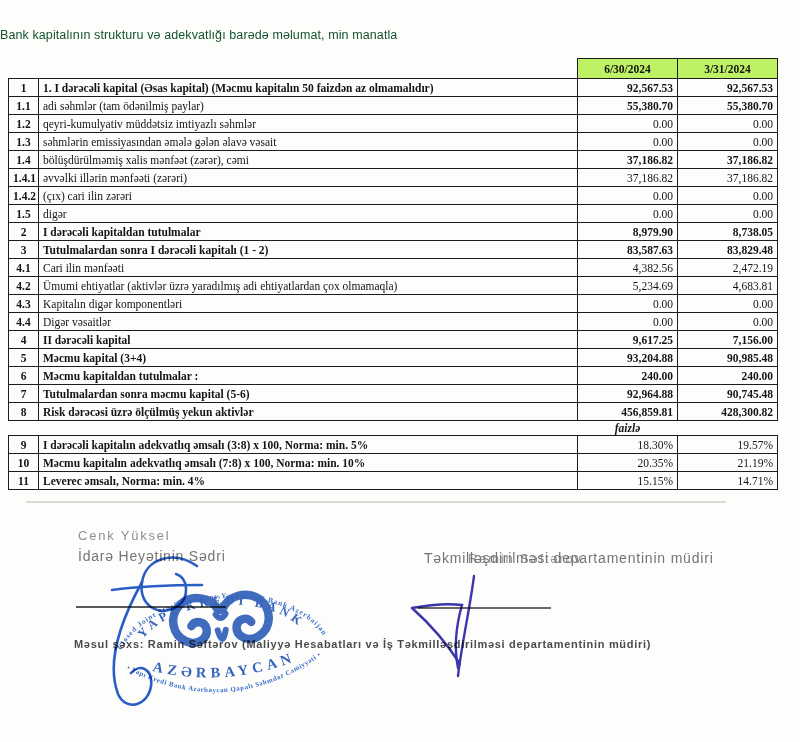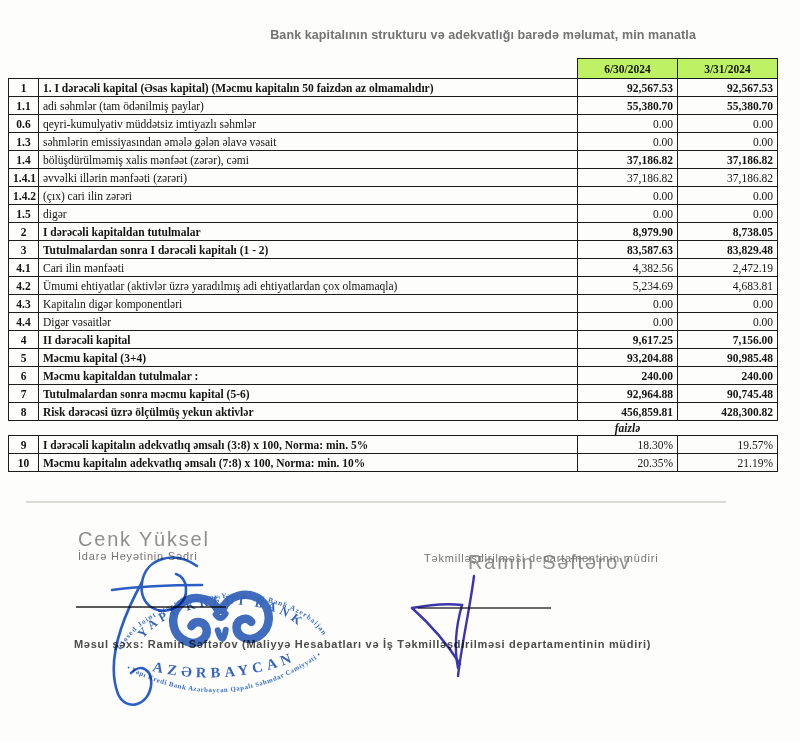--- a/index.html
+++ b/index.html
@@ -2,22 +2,22 @@
 <html><head>
 <meta charset="utf-8">
 <style>
   html,body{margin:0;padding:0;}
   body{
     width:800px;height:742px;position:relative;overflow:hidden;
     background:#fdfdfc;font-family:"Liberation Sans",sans-serif;
   }
   
   .doc-title{
-    position:absolute;left:0;top:28px;width:696px;text-align:right;
-    font-family:"Liberation Sans",sans-serif;font-weight:bold;font-size:12.5px;color:#737373;
+    position:absolute;left:0;top:28px;width:696px;text-align:left;
+    font-family:"Liberation Sans",sans-serif;font-weight:normal;font-size:12.5px;color:#14532d;
     letter-spacing:.1px;
   }
   
   table.cap{
     position:absolute;left:8px;top:58px;width:769px;
     border-collapse:collapse;table-layout:fixed;
     font-family:"Liberation Serif",serif;
   }
   table.cap td{
     border:1px solid #1c1c1c;height:17px;padding:0 4px;
@@ -31,22 +31,22 @@
   td.hcell{background:#bef264;text-align:center;font-weight:bold;font-size:12px;}
   td.cnum{text-align:center;font-weight:bold;padding:0 1px;}
   td.cdesc{text-align:left;}
   td.cval{text-align:right;}
   .b{font-weight:bold;}
   tr.pct td{border:none;height:14px;line-height:14px;}
   td.pctlabel{font-style:italic;font-weight:bold;text-align:center;font-size:11.5px;}
   
   .table-shadow{position:absolute;left:26px;top:501px;width:700px;height:2px;background:#cfcfca;opacity:.75;}
   
-  .sig-name{position:absolute;color:#8f8f8f;font-size:20px;letter-spacing:1.8px;}
-  .sig-title{position:absolute;color:#747474;font-size:11px;letter-spacing:.8px;line-height:13.5px;}
+  .sig-name{position:absolute;color:#8f8f8f;font-size:13px;letter-spacing:1.8px;}
+  .sig-title{position:absolute;color:#747474;font-size:14px;letter-spacing:.8px;line-height:13.5px;}
   .name-left{left:78px;top:528px;}
   .title-left{left:78px;top:550px;}
   .name-right{left:424px;top:551px;margin-left:44px;}
   .title-right{left:424px;top:552px;}
   .sig-line{position:absolute;height:1.5px;background:#5a5a5a;}
   .sig-line-left{left:76px;top:606px;width:150px;}
   .sig-line-right{left:418px;top:607px;width:133px;background:#6a6a6a;}
   
   .contact{
     position:absolute;left:74px;top:638px;width:700px;
@@ -83,21 +83,21 @@
         <td class="cval b">92,567.53</td>
         <td class="cval b">92,567.53</td>
       </tr>
       <tr>
         <td class="cnum">1.1</td>
         <td class="cdesc">adi səhmlər (tam ödənilmiş paylar)</td>
         <td class="cval b">55,380.70</td>
         <td class="cval b">55,380.70</td>
       </tr>
       <tr>
-        <td class="cnum">0.6</td>
+        <td class="cnum">1.2</td>
         <td class="cdesc">qeyri-kumulyativ müddətsiz imtiyazlı səhmlər</td>
         <td class="cval">0.00</td>
         <td class="cval">0.00</td>
       </tr>
       <tr>
         <td class="cnum">1.3</td>
         <td class="cdesc">səhmlərin emissiyasından əmələ gələn  əlavə vəsait</td>
         <td class="cval">0.00</td>
         <td class="cval">0.00</td>
       </tr>
@@ -201,20 +201,26 @@
         <td class="cnum">9</td>
         <td class="cdesc b">I dərəcəli  kapitalın  adekvatlıq əmsalı (3:8) x 100, Norma: min. 5%</td>
         <td class="cval">18.30%</td>
         <td class="cval">19.57%</td>
       </tr>
       <tr>
         <td class="cnum">10</td>
         <td class="cdesc b">Məcmu kapitalın  adekvatlıq  əmsalı (7:8) x 100, Norma: min. 10%</td>
         <td class="cval">20.35%</td>
         <td class="cval">21.19%</td>
+      </tr>
+      <tr>
+        <td class="cnum">11</td>
+        <td class="cdesc b">Leverec əmsalı, Norma: min. 4%</td>
+        <td class="cval">15.15%</td>
+        <td class="cval">14.71%</td>
       </tr>
     </tbody>
 </table>
 
 <div class="table-shadow"></div>
 
 <div class="sig-name name-left">Cenk Yüksel</div>
 <div class="sig-title title-left">İdarə Heyətinin Sədri</div>
 
 <div class="sig-name name-right">Ramin Səftərov</div>

